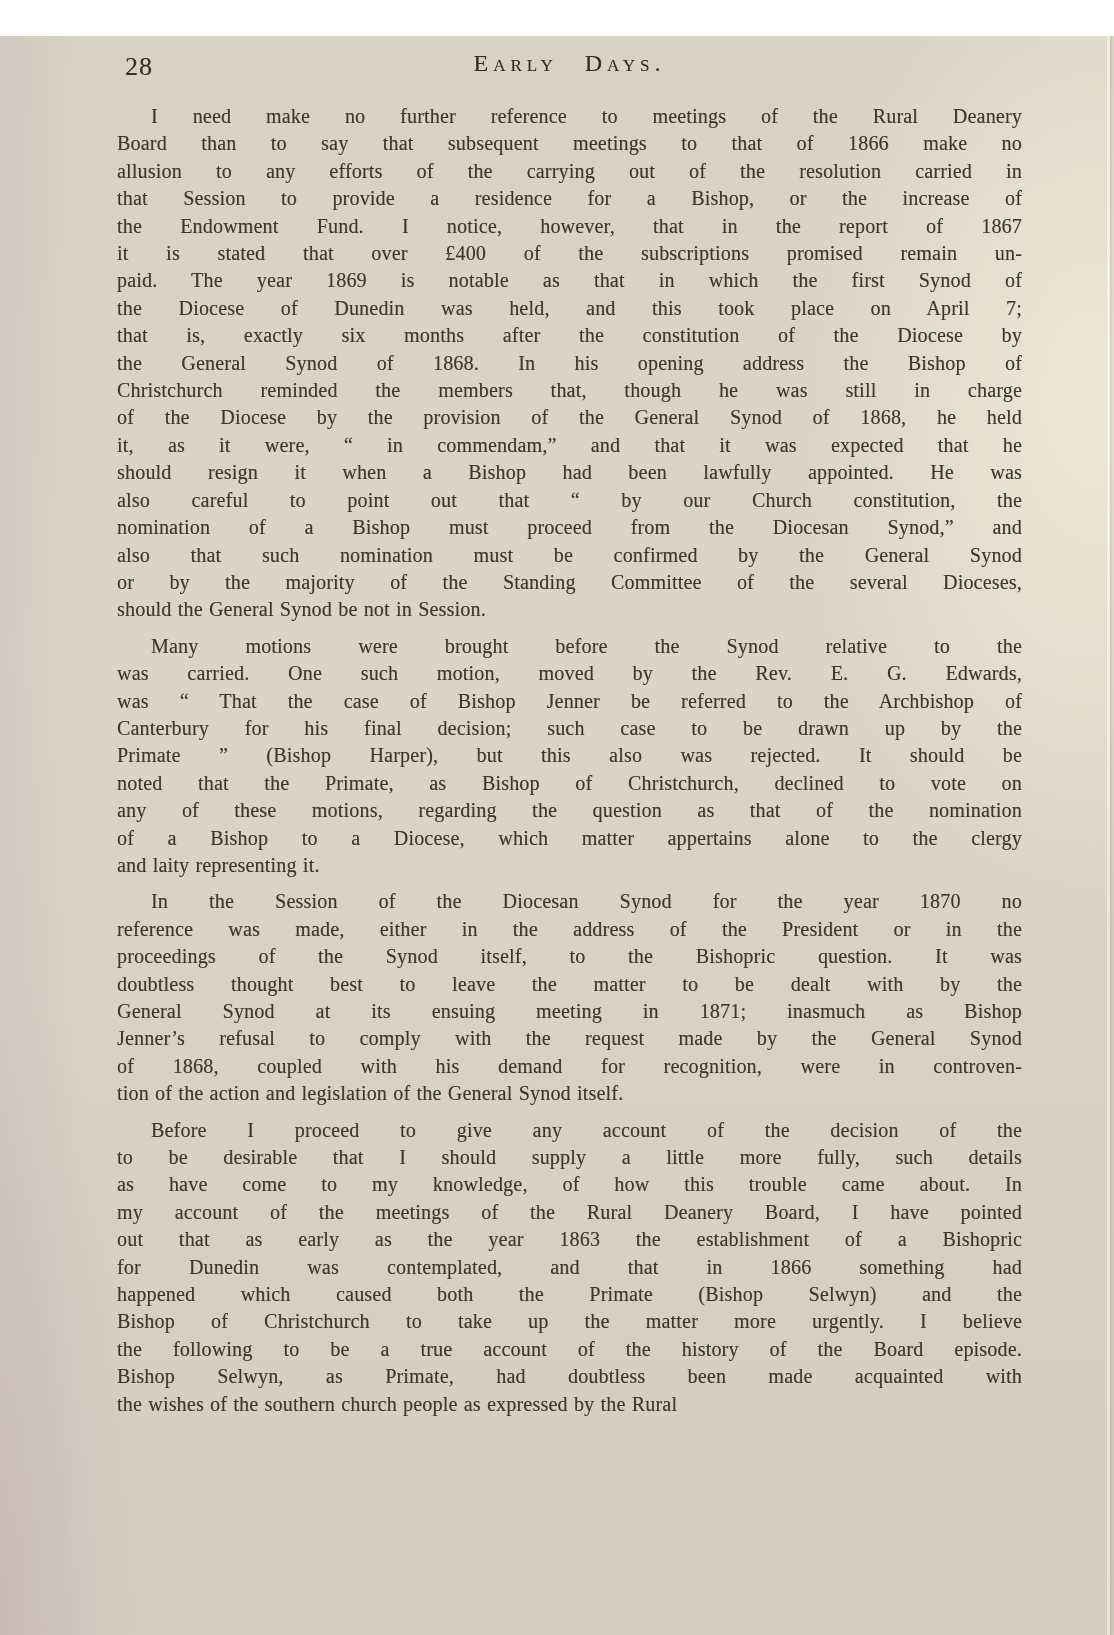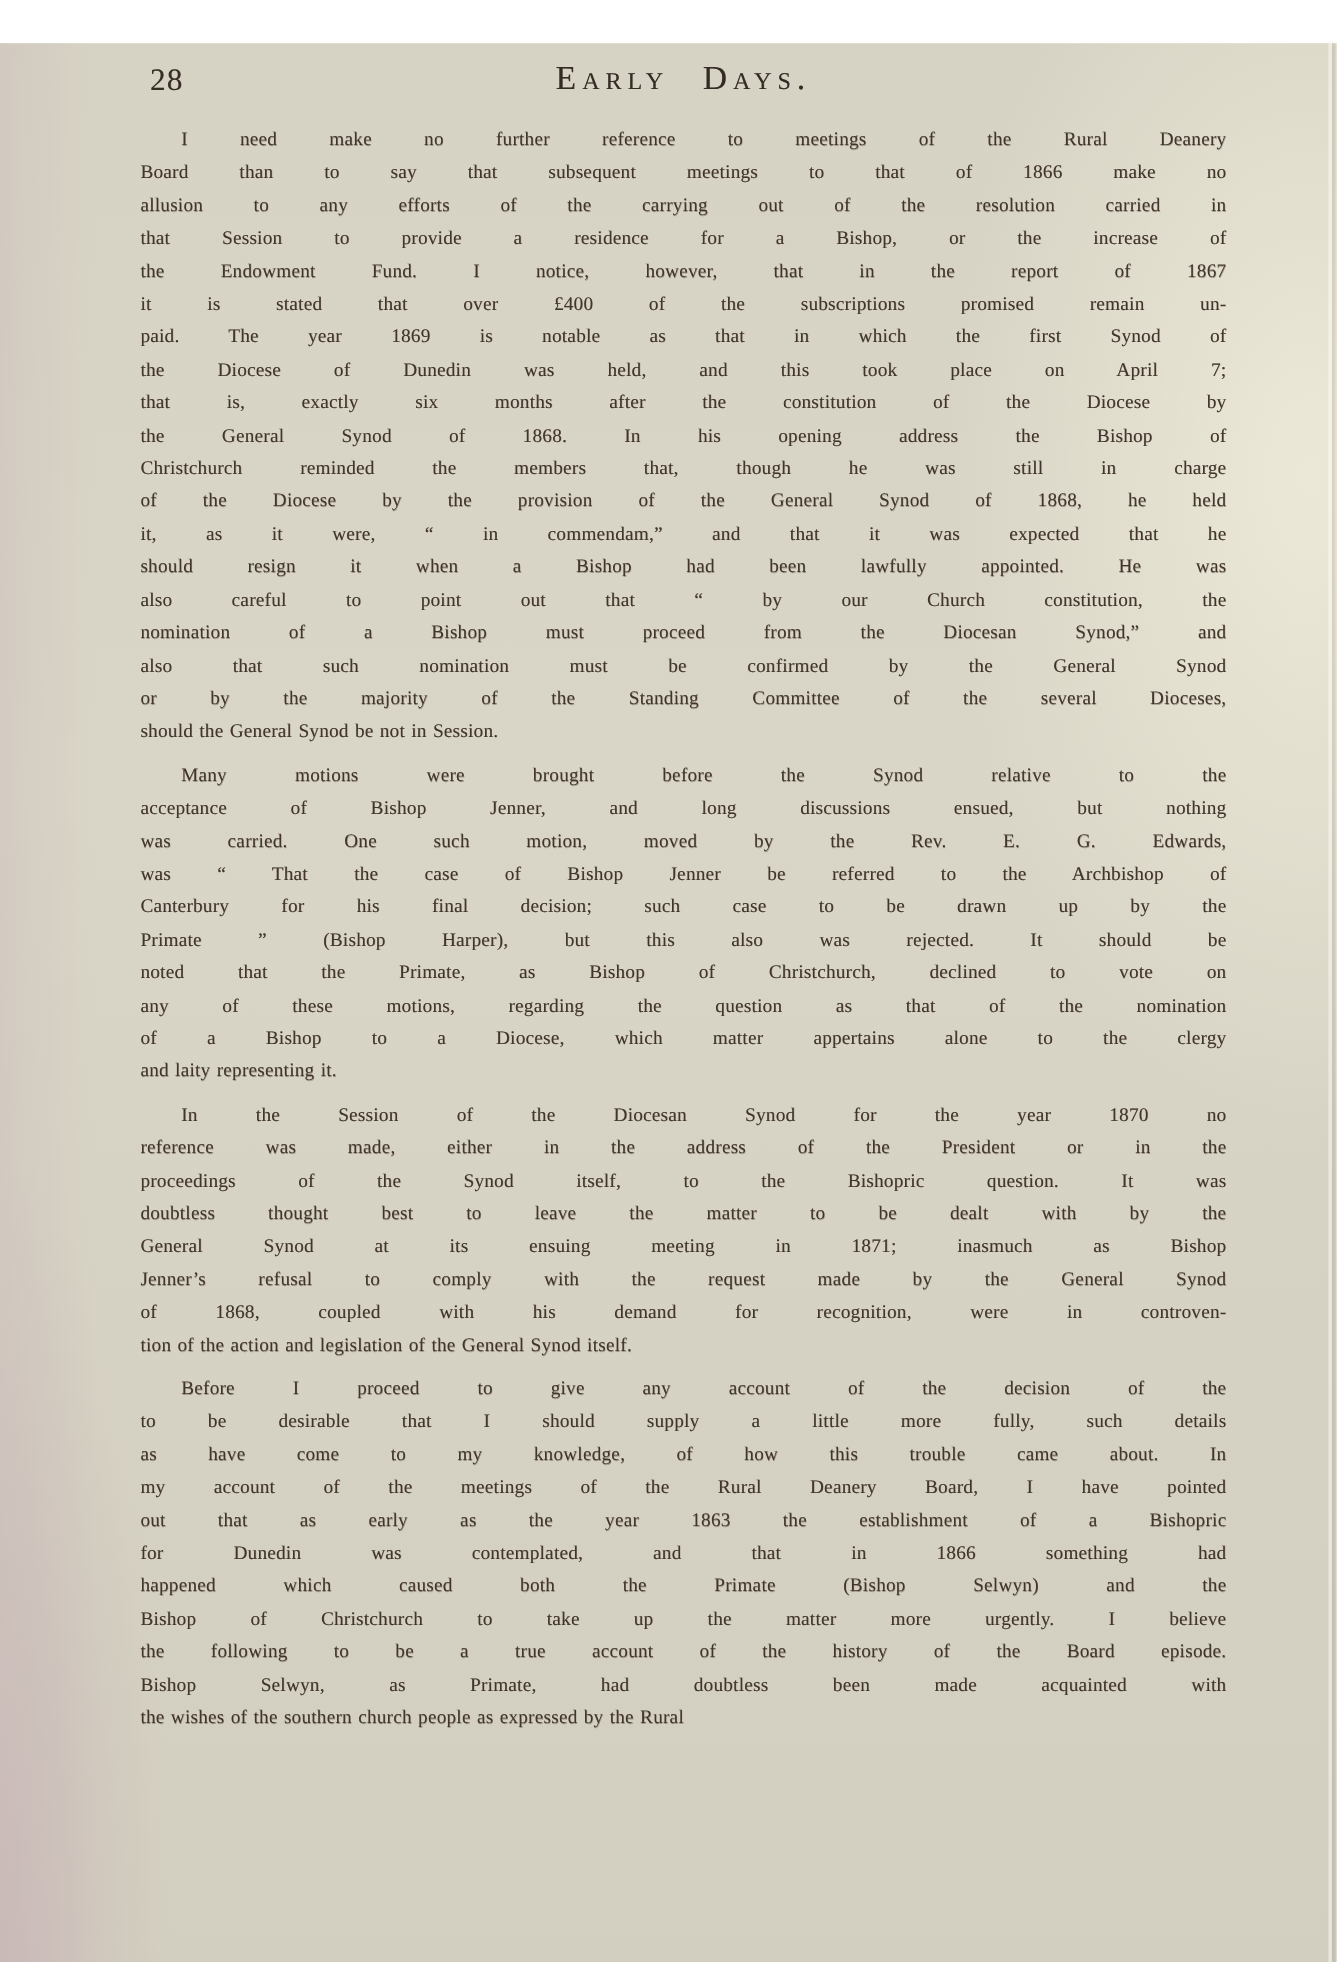--- a/index.html
+++ b/index.html
@@ -47,34 +47,34 @@
     top: 2px;
     font-size: 26px;
     letter-spacing: 1px;
     color: #372d26;
     text-shadow: 0.3px 0.3px 0 rgba(55,45,38,0.35);
   }
   .title {
     display: block;
     text-align: center;
     font-variant: small-caps;
-    font-size: 28px;
+    font-size: 24px;
     letter-spacing: 5px;
     word-spacing: 16px;
     color: #342b24;
     text-shadow: 0.3px 0.3px 0 rgba(52,43,36,0.35);
   }
   .text-block {
     position: relative;
   }
   .paragraph {
     margin: 0 0 9px 0;
   }
   .line {
-    font-size: 16px;
+    font-size: 20px;
     line-height: 27.4px;
     white-space: nowrap;
     text-align: justify;
     text-align-last: justify;
     text-justify: inter-word;
     word-spacing: 1px;
     letter-spacing: 0.2px;
     color: #42352c;
     text-shadow: 0.35px 0.35px 0.5px rgba(62,48,40,0.38);
   }
@@ -111,21 +111,20 @@
         <div class="line">it, as it were, “ in commendam,” and that it was expected that he</div>
         <div class="line">should resign it when a Bishop had been lawfully appointed.  He was</div>
         <div class="line">also careful to point out that “ by our Church constitution, the</div>
         <div class="line">nomination of a Bishop must proceed from the Diocesan Synod,” and</div>
         <div class="line">also that such nomination must be confirmed by the General Synod</div>
         <div class="line">or by the majority of the Standing Committee of the several Dioceses,</div>
         <div class="line last">should the General Synod be not in Session.</div>
       </div>
       <div class="paragraph">
         <div class="line first">Many motions were brought before the Synod relative to the</div>
-        <div class="line">acceptance of Bishop Jenner, and long discussions ensued, but nothing</div>
         <div class="line">was carried.  One such motion, moved by the Rev. E. G. Edwards,</div>
         <div class="line">was “ That the case of Bishop Jenner be referred to the Archbishop of</div>
         <div class="line">Canterbury for his final decision; such case to be drawn up by the</div>
         <div class="line">Primate ” (Bishop Harper), but this also was rejected.  It should be</div>
         <div class="line">noted that the Primate, as Bishop of Christchurch, declined to vote on</div>
         <div class="line">any of these motions, regarding the question as that of the nomination</div>
         <div class="line">of a Bishop to a Diocese, which matter appertains alone to the clergy</div>
         <div class="line last">and laity representing it.</div>
       </div>
       <div class="paragraph">

